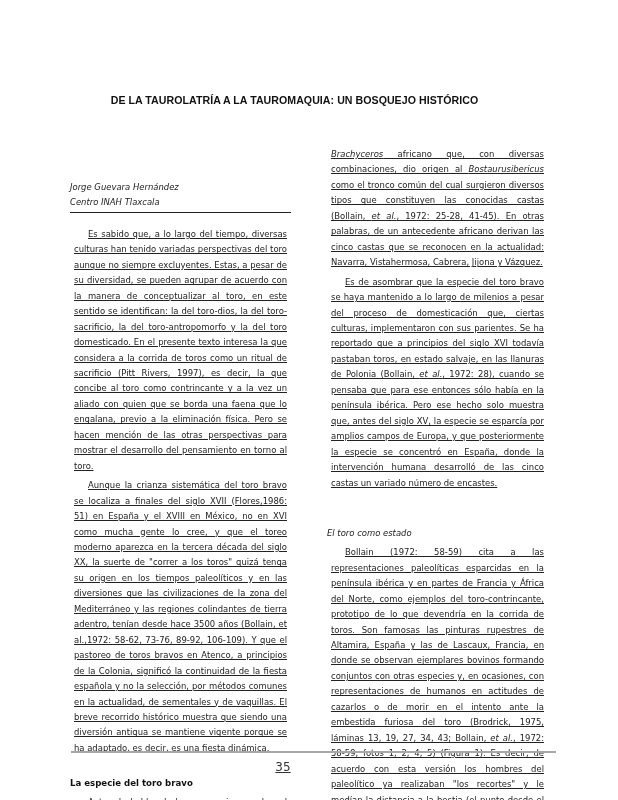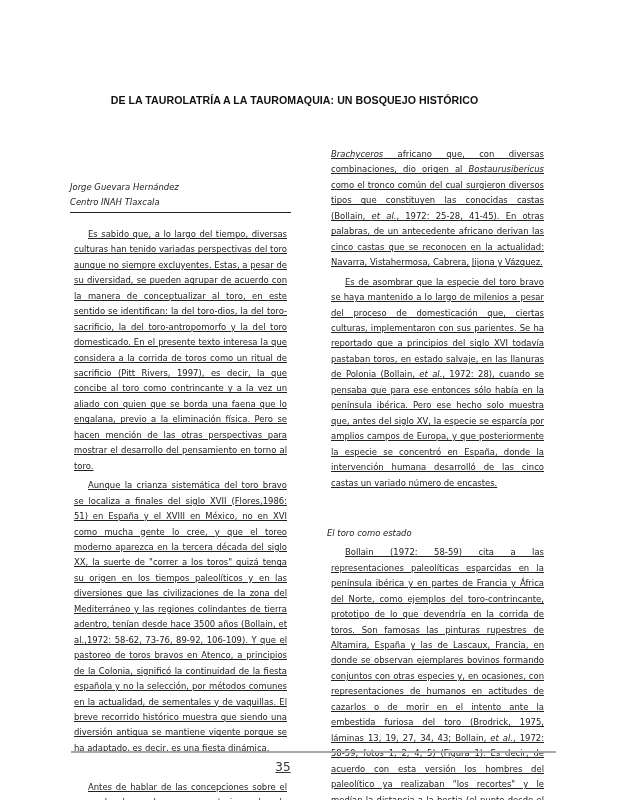--- a/index.html
+++ b/index.html
@@ -25,20 +25,21 @@
 <div class="title">DE LA TAUROLATRÍA A LA TAUROMAQUIA: UN BOSQUEJO HISTÓRICO</div>
 
 <div class="col left">
   <div class="author-block">
     <div class="author">Jorge Guevara Hernández</div>
     <div class="author">Centro INAH Tlaxcala</div>
   </div>
   <p class="indent">Es sabido que, a lo largo del tiempo, diversas culturas han tenido variadas perspectivas del toro aunque no siempre excluyentes. Estas, a pesar de su diversidad, se pueden agrupar de acuerdo con la manera de conceptualizar al toro, en este sentido se identifican: la del toro-dios, la del toro-sacrificio, la del toro-antropomorfo y la del toro domesticado. En el presente texto interesa la que considera a la corrida de toros como un ritual de sacrificio (Pitt Rivers, 1997), es decir, la que concibe al toro como contrincante y a la vez un aliado con quien que se borda una faena que lo engalana, previo a la eliminación física. Pero se hacen mención de las otras perspectivas para mostrar el desarrollo del pensamiento en torno al toro.</p>
   <p class="indent">Aunque la crianza sistemática del toro bravo se localiza a finales del siglo XVII (Flores,1986: 51) en España y el XVIII en México, no en XVI como mucha gente lo cree, y que el toreo moderno aparezca en la tercera década del siglo XX, la suerte de "correr a los toros" quizá tenga su origen en los tiempos paleolíticos y en las diversiones que las civilizaciones de la zona del Mediterráneo y las regiones colindantes de tierra adentro, tenían desde hace 3500 años (Bollain, et al.,1972: 58-62, 73-76, 89-92, 106-109). Y que el pastoreo de toros bravos en Atenco, a principios de la Colonia, significó la continuidad de la fiesta española y no la selección, por métodos comunes en la actualidad, de sementales y de vaquillas. El breve recorrido histórico muestra que siendo una diversión antigua se mantiene vigente porque se ha adaptado, es decir, es una fiesta dinámica.</p>
   <div class="gap"></div>
+  <h3>La especie del toro bravo</h3>
   <p class="indent last-line">Antes de hablar de las concepciones sobre el uro cabe hacer breves comentarios sobre la biología de la especie. Aunque existen diversas teorías acerca del origen filogenético del toro bravo se acepta, por lo general, que su ascendencia más influyente parte del</p>
 </div>
 
 <div class="col right">
   <p><i>Brachyceros</i><span> africano que, con diversas combinaciones, dio origen al </span><i>Bostaurusibericus</i><span> como el tronco común del cual surgieron diversos tipos que constituyen las conocidas castas (Bollain, </span><i>et al.</i><span>, 1972: 25-28, 41-45). En otras palabras, de un antecedente africano derivan las cinco castas que se reconocen en la actualidad: Navarra, Vistahermosa, Cabrera, Jijona y Vázquez.</span></p>
   <p class="indent"><span>Es de asombrar que la especie del toro bravo se haya mantenido a lo largo de milenios a pesar del proceso de domesticación que, ciertas culturas, implementaron con sus parientes. Se ha reportado que a principios del siglo XVI todavía pastaban toros, en estado salvaje, en las llanuras de Polonia (Bollain, </span><i>et al.</i><span>, 1972: 28), cuando se pensaba que para ese entonces sólo había en la península ibérica. Pero ese hecho solo muestra que, antes del siglo XV, la especie se esparcía por amplios campos de Europa, y que posteriormente la especie se concentró en España, donde la intervención humana desarrolló de las cinco castas un variado número de encastes.</span></p>
   <div class="gap"></div>
   <div class="gap"></div>
   <div class="sub">El toro como estado</div>
   <p class="indent"><span>Bollain (1972: 58-59) cita a las representaciones paleolíticas esparcidas en la península ibérica y en partes de Francia y África del Norte, como ejemplos del toro-contrincante, prototipo de lo que devendría en la corrida de toros. Son famosas las pinturas rupestres de Altamira, España y las de Lascaux, Francia, en donde se observan ejemplares bovinos formando conjuntos con otras especies y, en ocasiones, con representaciones de humanos en actitudes de cazarlos o de morir en el intento ante la embestida furiosa del toro (Brodrick, 1975, láminas 13, 19, 27, 34, 43; Bollain, </span><i>et al.</i><span>, 1972: 58-59, fotos 1, 2, 4, 5) (Figura 1). Es decir, de acuerdo con esta versión los hombres del paleolítico ya realizaban "los recortes" y le medían la distancia a la bestia (el punto desde el cual embiste), que son actividades cotidianas en el toreo moderno.</span></p>

